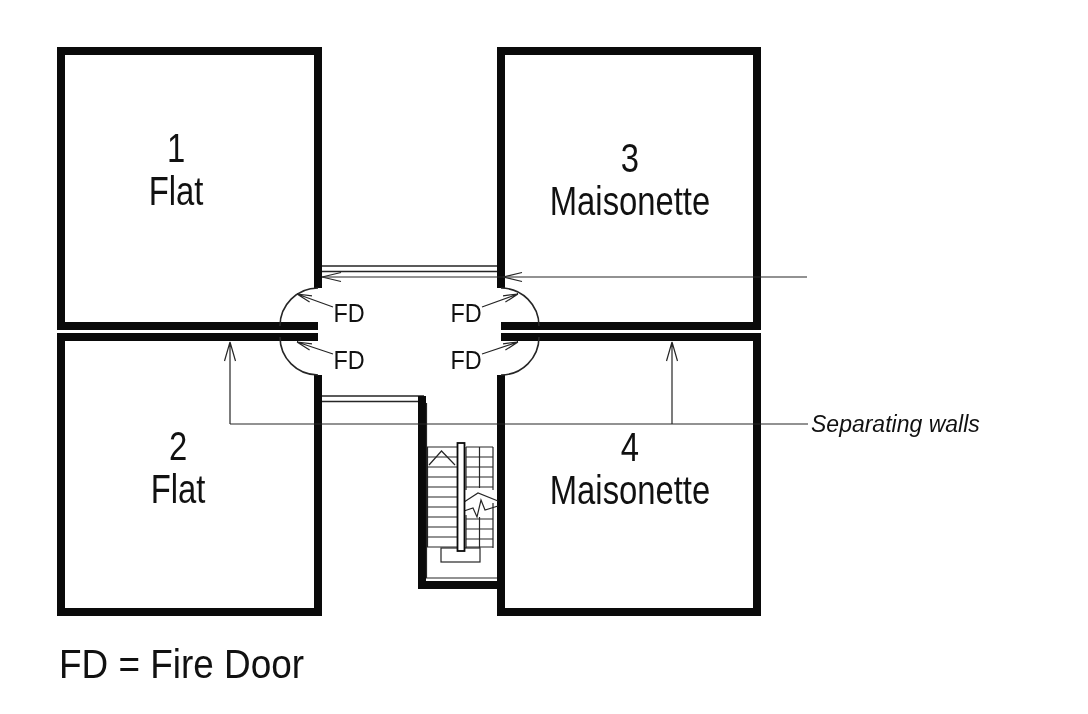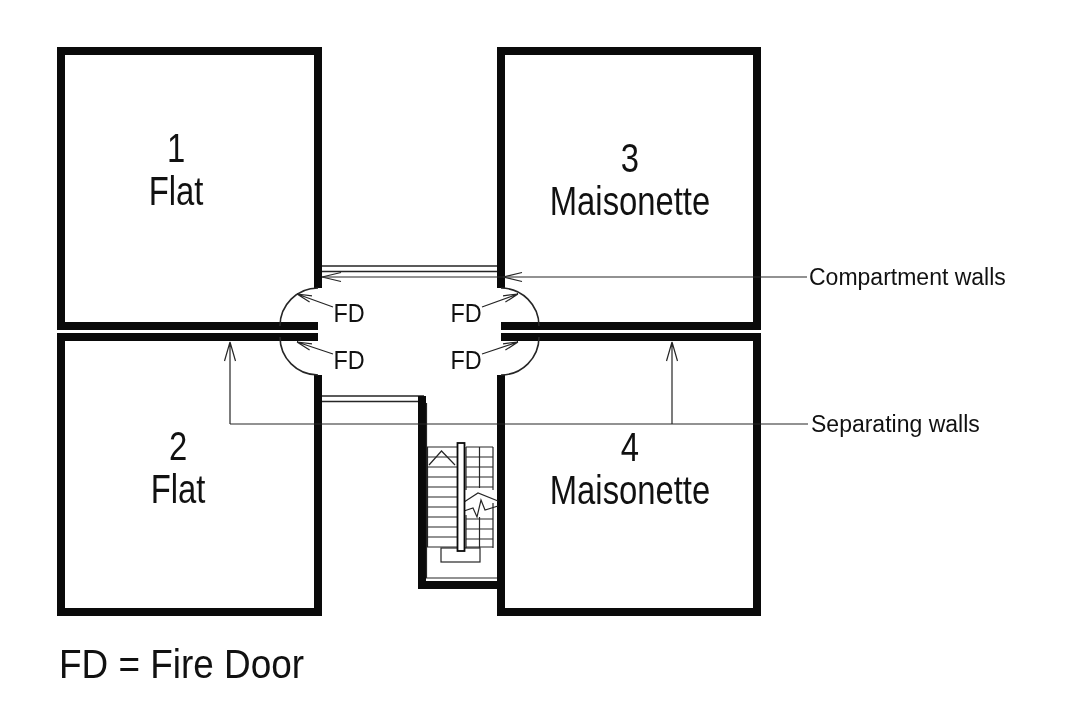--- a/index.html
+++ b/index.html
@@ -40,21 +40,21 @@
   .u2{left:178px;top:468px;}
   .u3{left:630px;top:180px;}
   .u4{left:630px;top:469px;}
 
   .fd1{left:349px;top:313px;}
   .fd2{left:349px;top:360px;}
   .fd3{left:466px;top:313px;}
   .fd4{left:466px;top:360px;}
 
   .ann-compartment{left:809px;top:277px;}
-  .ann-separating{left:811px;top:424px;}
+  .ann-separating{left:811px;top:424px;font-style:italic;}
   .legend{left:59px;top:664px;}
 
   .w{stroke:var(--wall);stroke-width:8;fill:none;}
   .thin{stroke:var(--thin-line);stroke-width:1.5;fill:none;}
   .arc{stroke:var(--thin-line);stroke-width:1.6;fill:none;}
   .lead{stroke:var(--thin-line);stroke-width:1.2;fill:none;}
   .stair{stroke:var(--thin-line);stroke-width:1.2;fill:none;}
   .stringer{fill:var(--background);stroke:var(--wall);stroke-width:1.8;}
 </style>
 </head>
@@ -128,18 +128,17 @@
   <div class="txt unit-label u4">
     <div>4</div>
     <div>Maisonette</div>
   </div>
 
   <div class="txt fd-label fd1">FD</div>
   <div class="txt fd-label fd2">FD</div>
   <div class="txt fd-label fd3">FD</div>
   <div class="txt fd-label fd4">FD</div>
 
-  <div class="txt ann-label ann-compartment">Compartment walls</div>
   <div class="txt ann-label ann-separating">Separating walls</div>
 
   <div class="txt legend-label legend">FD = Fire Door</div>
 
 </div>
 
 </body></html>

